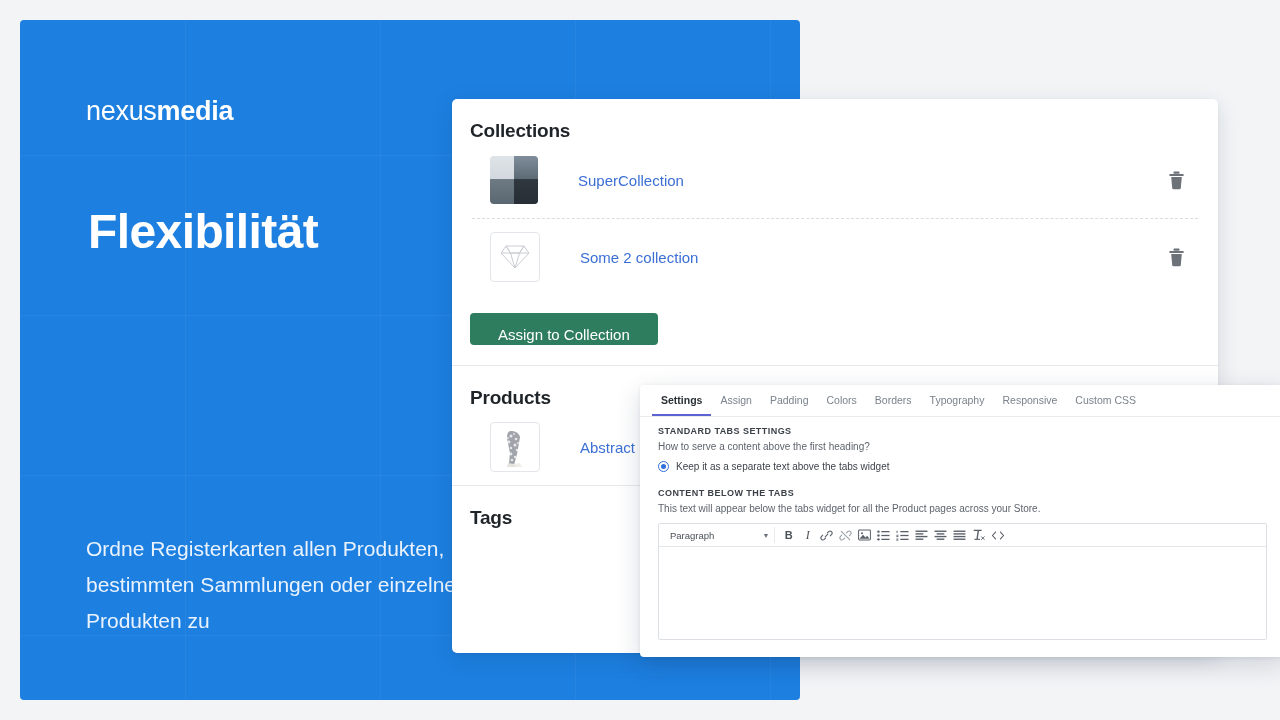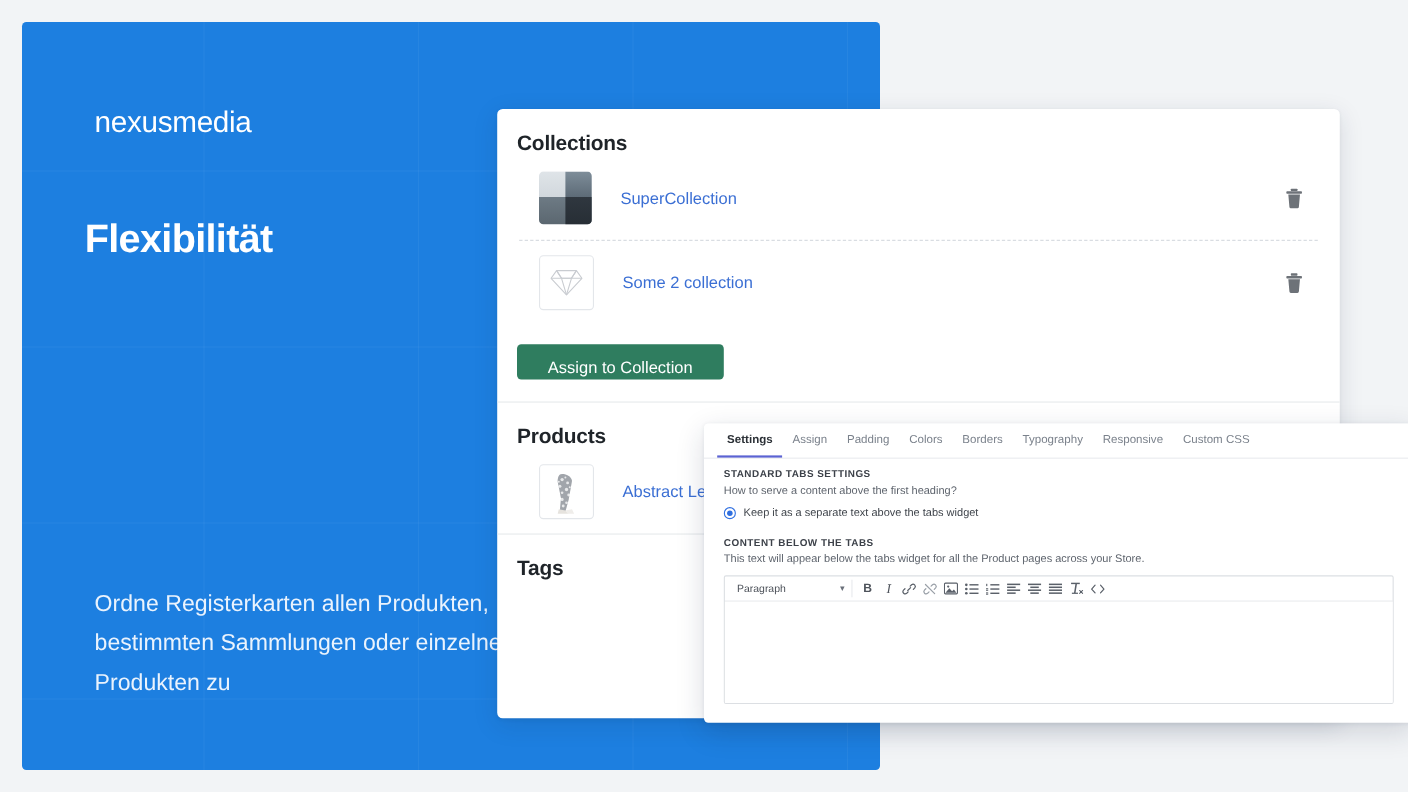--- a/index.html
+++ b/index.html
@@ -41,27 +41,27 @@
   .promo-logo {
     position: absolute;
     left: 66px;
     top: 76px;
     font-size: 27px;
     letter-spacing: -0.3px;
     color: #ffffff;
     white-space: nowrap;
   }
   .promo-logo .logo-light { font-weight: 300; }
-  .promo-logo .logo-bold  { font-weight: 400; text-align: center; }
+  .promo-logo .logo-bold  { font-weight: 700; text-align: center; }
 
   .promo-headline {
     position: absolute;
-    left: 57px;
+    left: 68px;
     top: 152px;
-    font-size: 36px;
+    font-size: 48px;
     font-weight: 700;
     color: #ffffff;
     letter-spacing: -0.6px;
     white-space: nowrap;
   }
   .promo-body {
     position: absolute;
     left: 66px;
     top: 490px;
     width: 400px;
@@ -120,21 +120,21 @@
       #cfd5da;
     position: relative;
   }
   .thumb-sea::after {
     content: "";
     position: absolute;
     left: 50%; top: 0; right: 0; bottom: 0;
     background: linear-gradient(to bottom, #7e8d99 0%, #5d6b77 48%, #2f373f 49%, #272e35 100%);
   }
   .entity-name {
-    margin-left: 26px;
+    margin-left: 40px;
     font-size: 15px;
     color: #3b6fd4;
     flex: 1 1 auto;
     white-space: nowrap;
   }
   .trash-btn {
     width: 24px;
     height: 24px;
     margin-right: 10px;
     flex: 0 0 24px;

